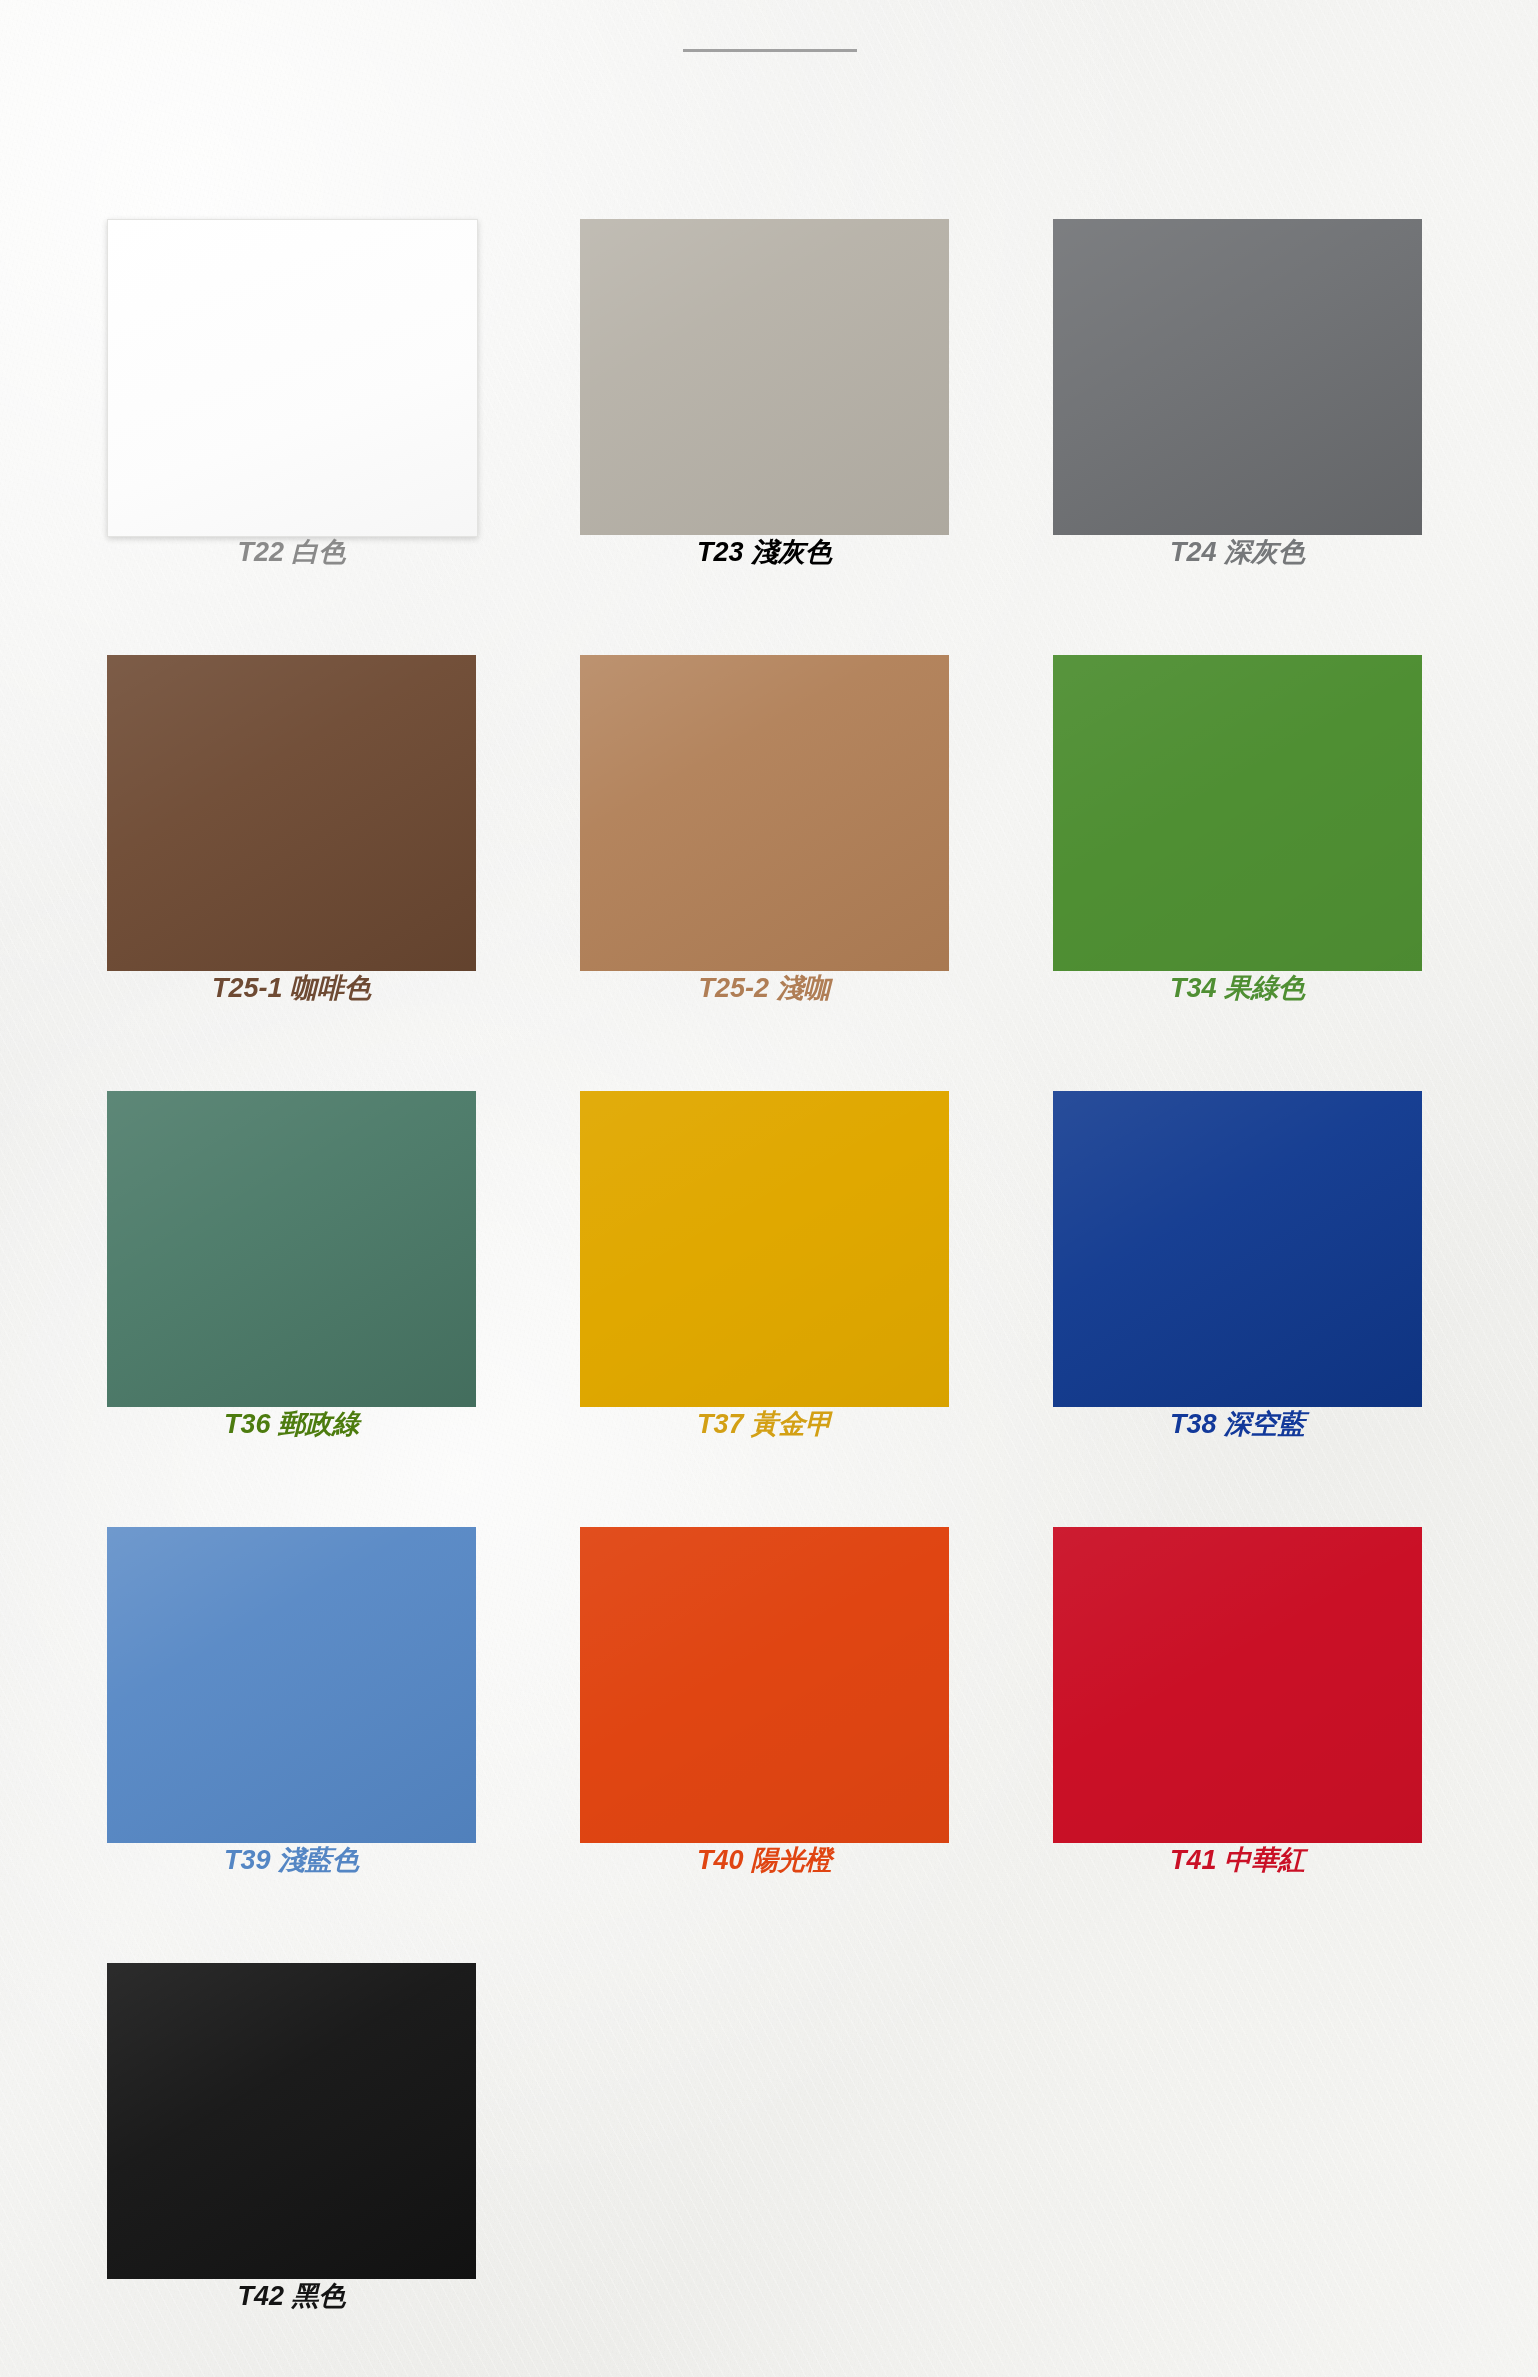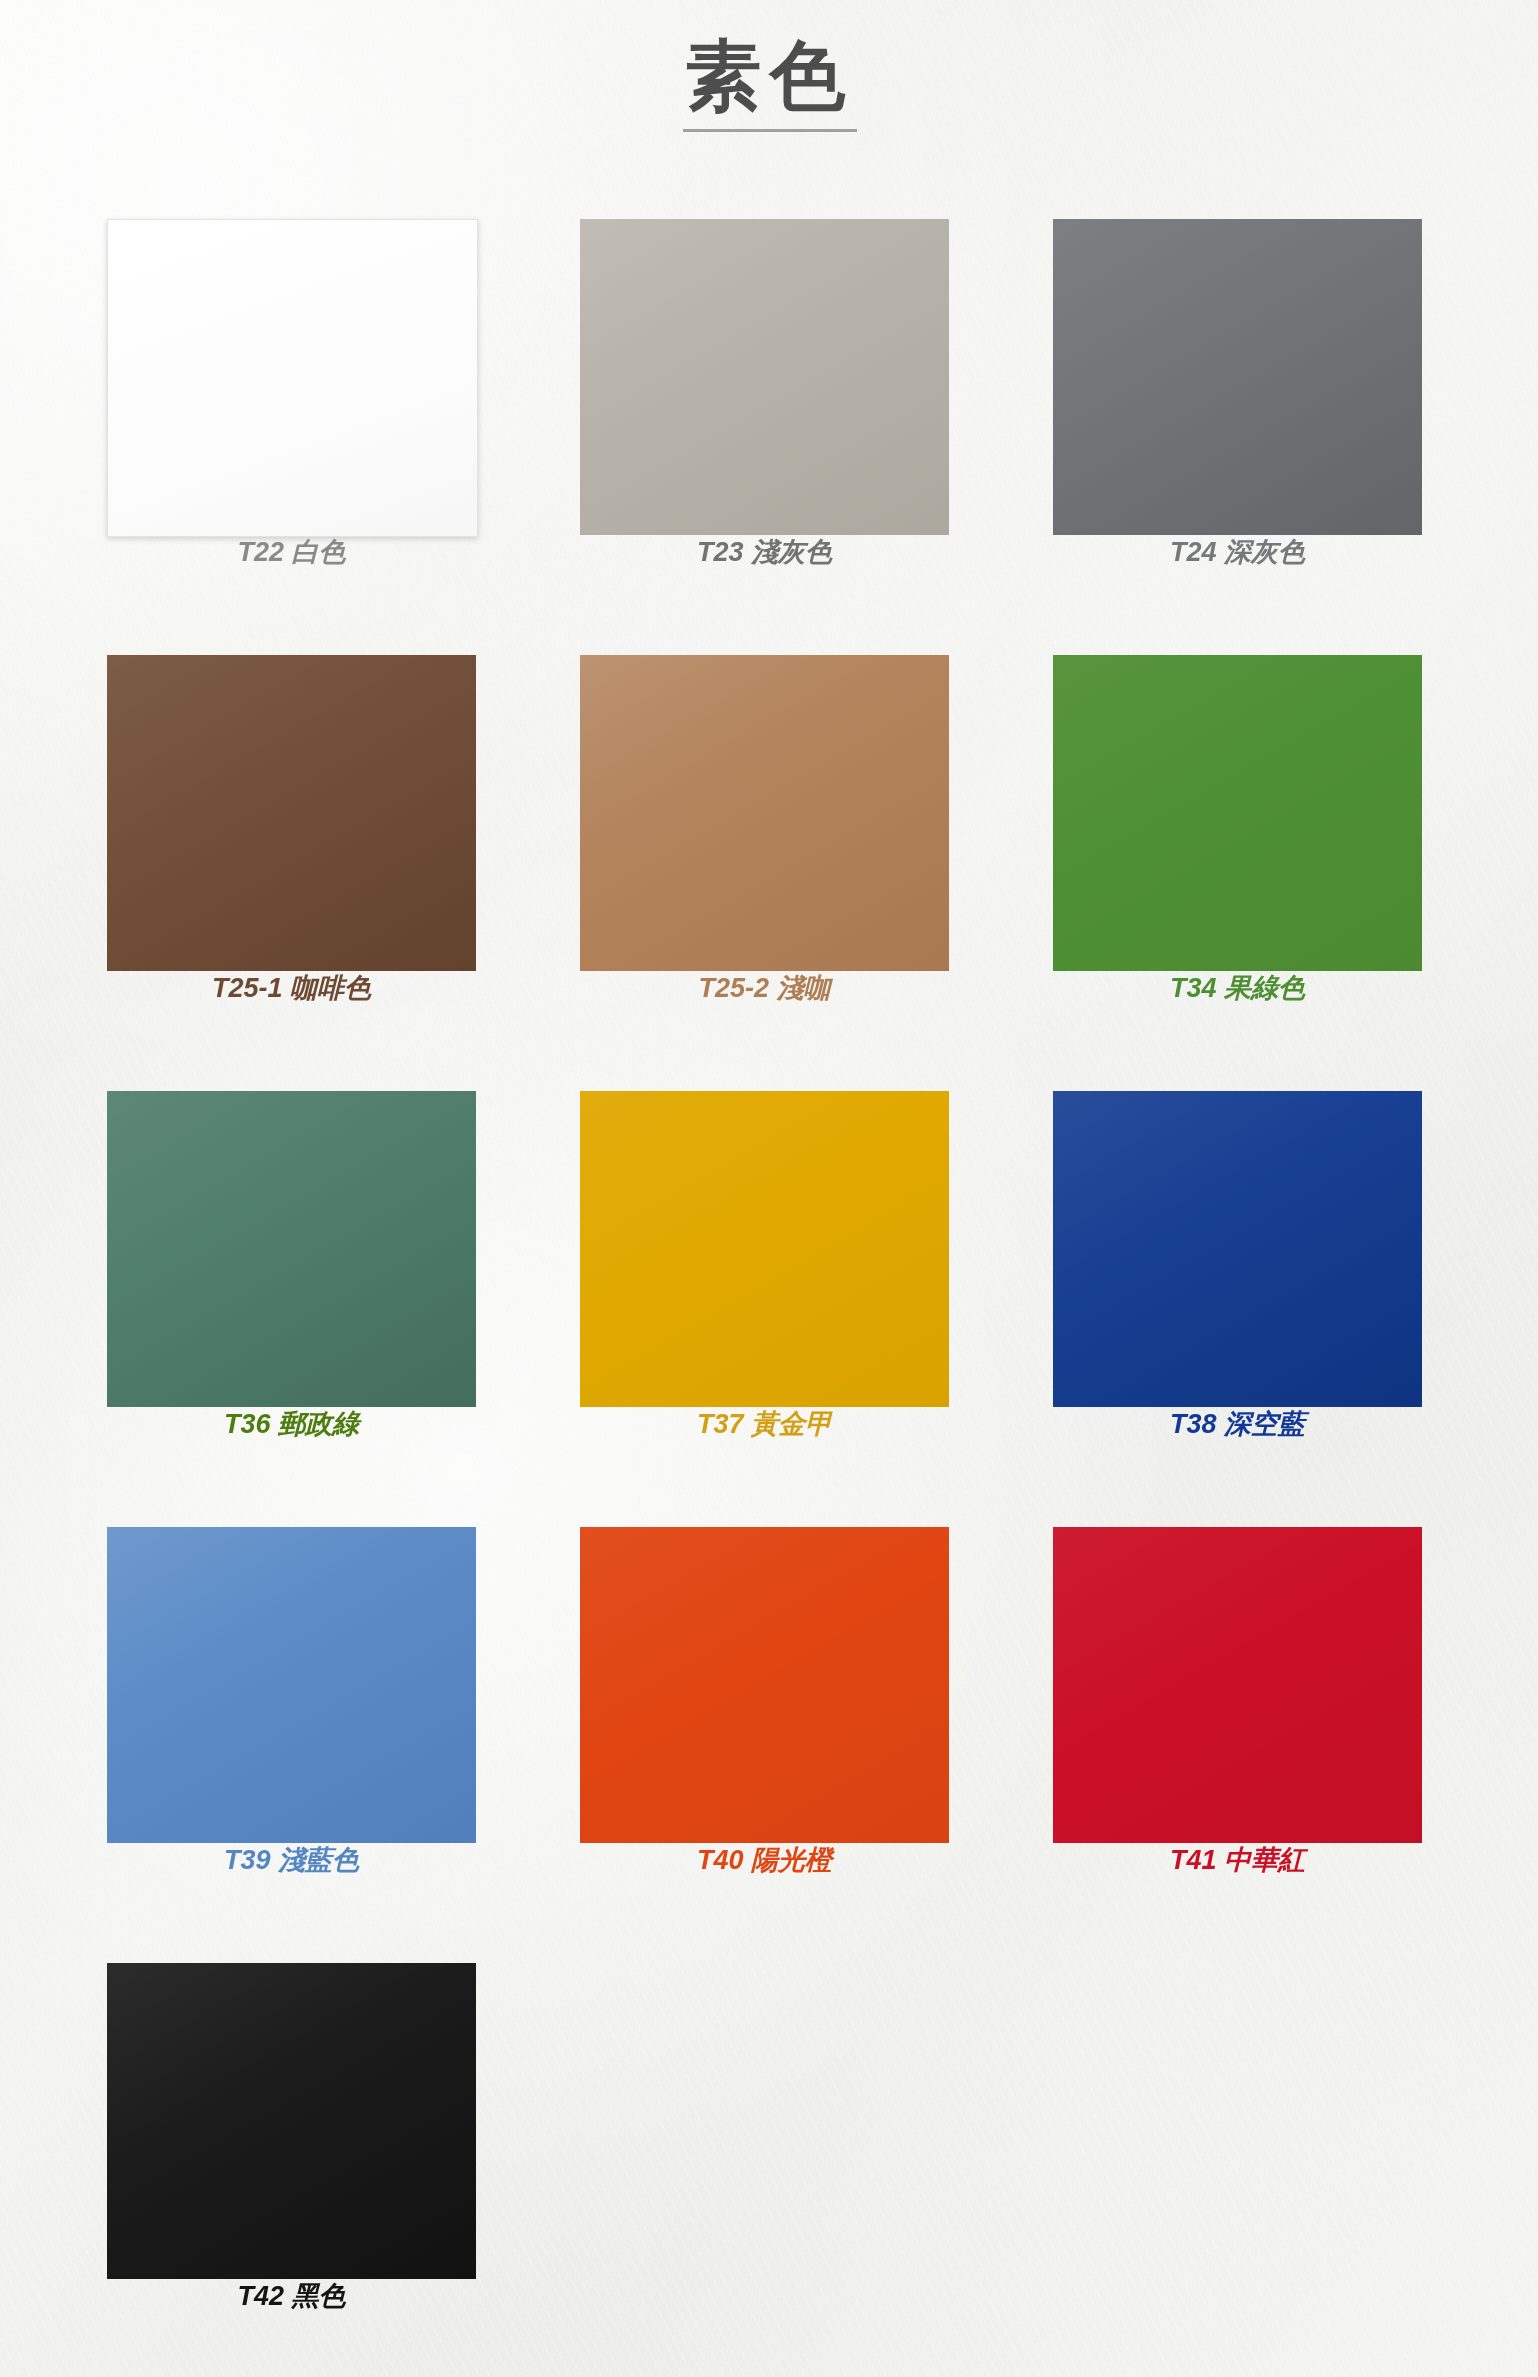--- a/index.html
+++ b/index.html
@@ -120,36 +120,35 @@
 </style>
 </head>
 <body>
 
 <div class="paper-texture"></div>
 <div class="paper-fibers"></div>
 
 <div class="page">
 
   <div class="header">
-    <div class="page-title">素色</div>
     <div class="title-rule"></div>
   </div>
 
   <div class="grid">
       <div class="swatch-cell">
         <div class="swatch-chip bordered" style="background: rgb(255, 255, 255);">
           <div class="sheen" style="background: linear-gradient(160deg, rgba(255, 255, 255, 0) 0%, rgba(250, 250, 250, 0.55) 60%, rgba(244, 244, 244, 0.8) 100%);"></div>
         </div>
         <div class="swatch-label" style="color: rgb(138, 138, 138);">T22 白色</div>
       </div>
       <div class="swatch-cell">
         <div class="swatch-chip" style="background: rgb(181, 176, 166);">
           <div class="sheen" style="background: linear-gradient(150deg, rgba(255, 255, 255, 0.16) 0%, rgba(255, 255, 255, 0.05) 35%, rgba(0, 0, 0, 0.043) 100%);"></div>
         </div>
-        <div class="swatch-label" style="color: #737373;">T23 淺灰色</div>
+        <div class="swatch-label" style="color: #000000;">T23 淺灰色</div>
       </div>
       <div class="swatch-cell">
         <div class="swatch-chip" style="background: rgb(110, 112, 115);">
           <div class="sheen" style="background: linear-gradient(150deg, rgba(255, 255, 255, 0.1) 0%, rgba(255, 255, 255, 0.03) 40%, rgba(0, 0, 0, 0.1) 100%);"></div>
         </div>
         <div class="swatch-label" style="color: rgb(118, 120, 122);">T24 深灰色</div>
       </div>
       <div class="swatch-cell">
         <div class="swatch-chip" style="background: rgb(110, 74, 51);">
           <div class="sheen" style="background: linear-gradient(150deg, rgba(255, 255, 255, 0.1) 0%, rgba(255, 255, 255, 0.03) 40%, rgba(0, 0, 0, 0.1) 100%);"></div>

